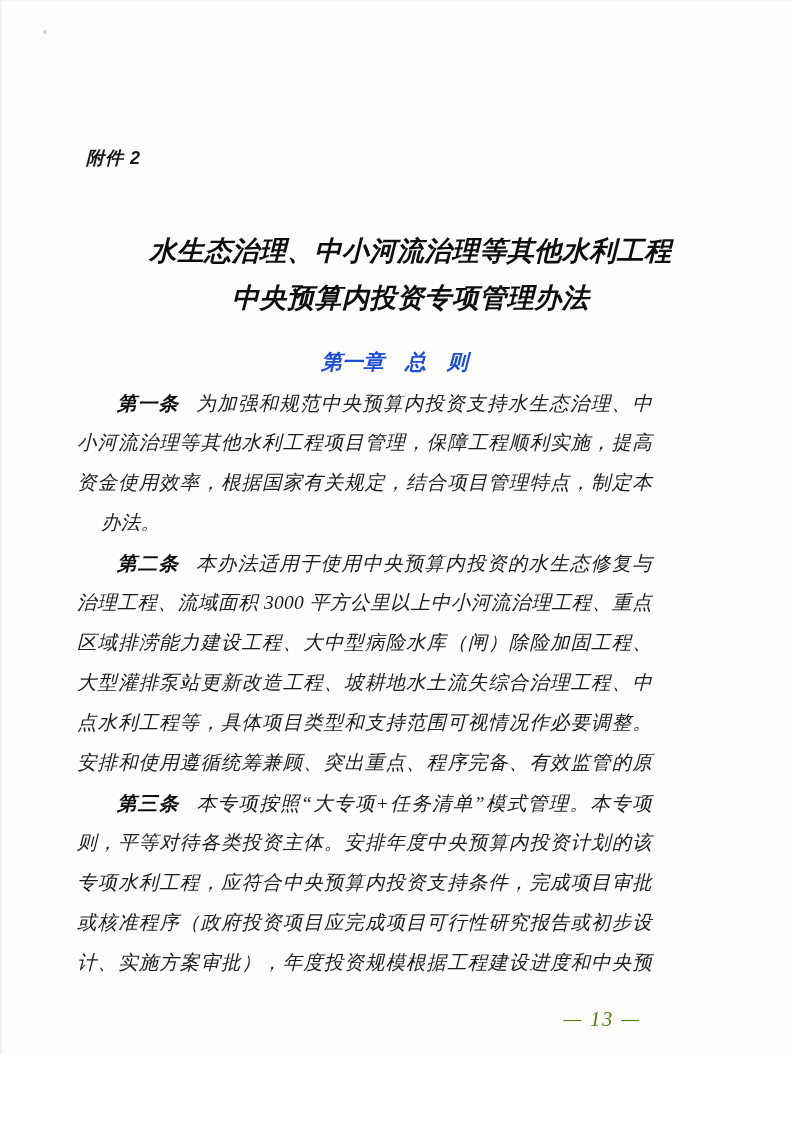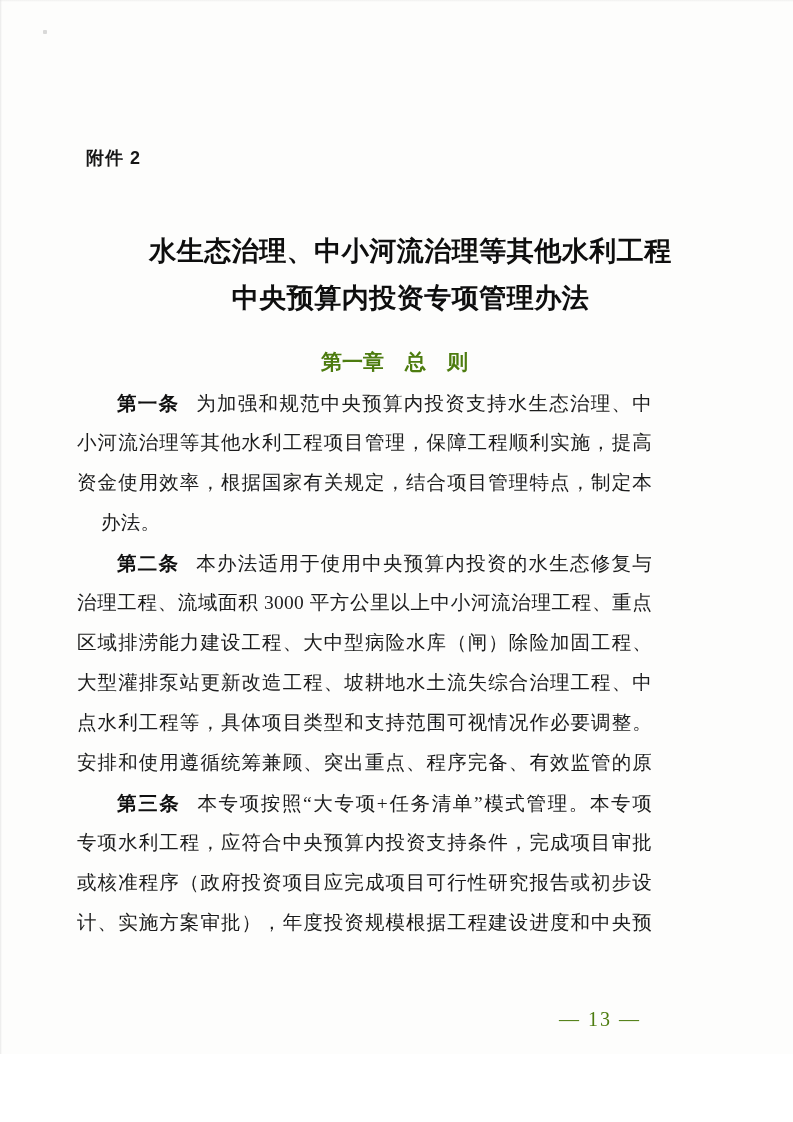--- a/index.html
+++ b/index.html
@@ -8,20 +8,21 @@
     background: #ffffff;
   }
   .page {
     position: relative;
     width: 793px;
     height: 1054px;
     background: #fdfdfc;
     overflow: hidden;
     color: #1b1b1b;
     font-family: "Liberation Serif", "DejaVu Serif", serif;
+    font-style: italic;
   }
   
   .edge-left {
     position: absolute; left: 0; top: 0; width: 2px; height: 100%;
     background: linear-gradient(to right, #d9d9d9, rgba(255,255,255,0));
     opacity: .55;
   }
   .edge-top {
     position: absolute; left: 0; top: 0; width: 100%; height: 2px;
     background: linear-gradient(to bottom, #e3e3e3, rgba(255,255,255,0));
@@ -61,21 +62,21 @@
     position: absolute;
     left: 77px;
     top: 345px;
     width: 575px;
     padding-left: 30px;
     text-align: center;
     font-family: "Liberation Sans", "DejaVu Sans", sans-serif;
     font-weight: bold;
     font-size: 21px;
     line-height: 34px;
-    color: #4d7c0f;
+    color: #1d4ed8;
   }
   .body-text {
     position: absolute;
     left: 77px;
     top: 383px;
     width: 575px;
   }
   .line {
     margin: 0;
     height: 40px;
@@ -131,19 +132,20 @@
     <p class="line short">办法。</p>
 
     <p class="line first"><span class="lead">第二条</span><span>本办法适用于使用中央预算内投资的水生态修复与</span></p>
     <p class="line">治理工程、流域面积 3000 平方公里以上中小河流治理工程、重点</p>
     <p class="line">区域排涝能力建设工程、大中型病险水库（闸）除险加固工程、</p>
     <p class="line">大型灌排泵站更新改造工程、坡耕地水土流失综合治理工程、中</p>
     <p class="line">点水利工程等，具体项目类型和支持范围可视情况作必要调整。</p>
 
     <p class="line">安排和使用遵循统筹兼顾、突出重点、程序完备、有效监管的原</p>
     <p class="line first"><span class="lead">第三条</span><span>本专项按照“大专项+任务清单”模式管理。本专项</span></p>
+    <p class="line">则，平等对待各类投资主体。安排年度中央预算内投资计划的该</p>
     <p class="line">专项水利工程，应符合中央预算内投资支持条件，完成项目审批</p>
     <p class="line">或核准程序（政府投资项目应完成项目可行性研究报告或初步设</p>
     <p class="line">计、实施方案审批），年度投资规模根据工程建设进度和中央预</p>
   </div>
 
   <div class="pageno">— 13 —</div>
 </div>
 
 </body></html>

